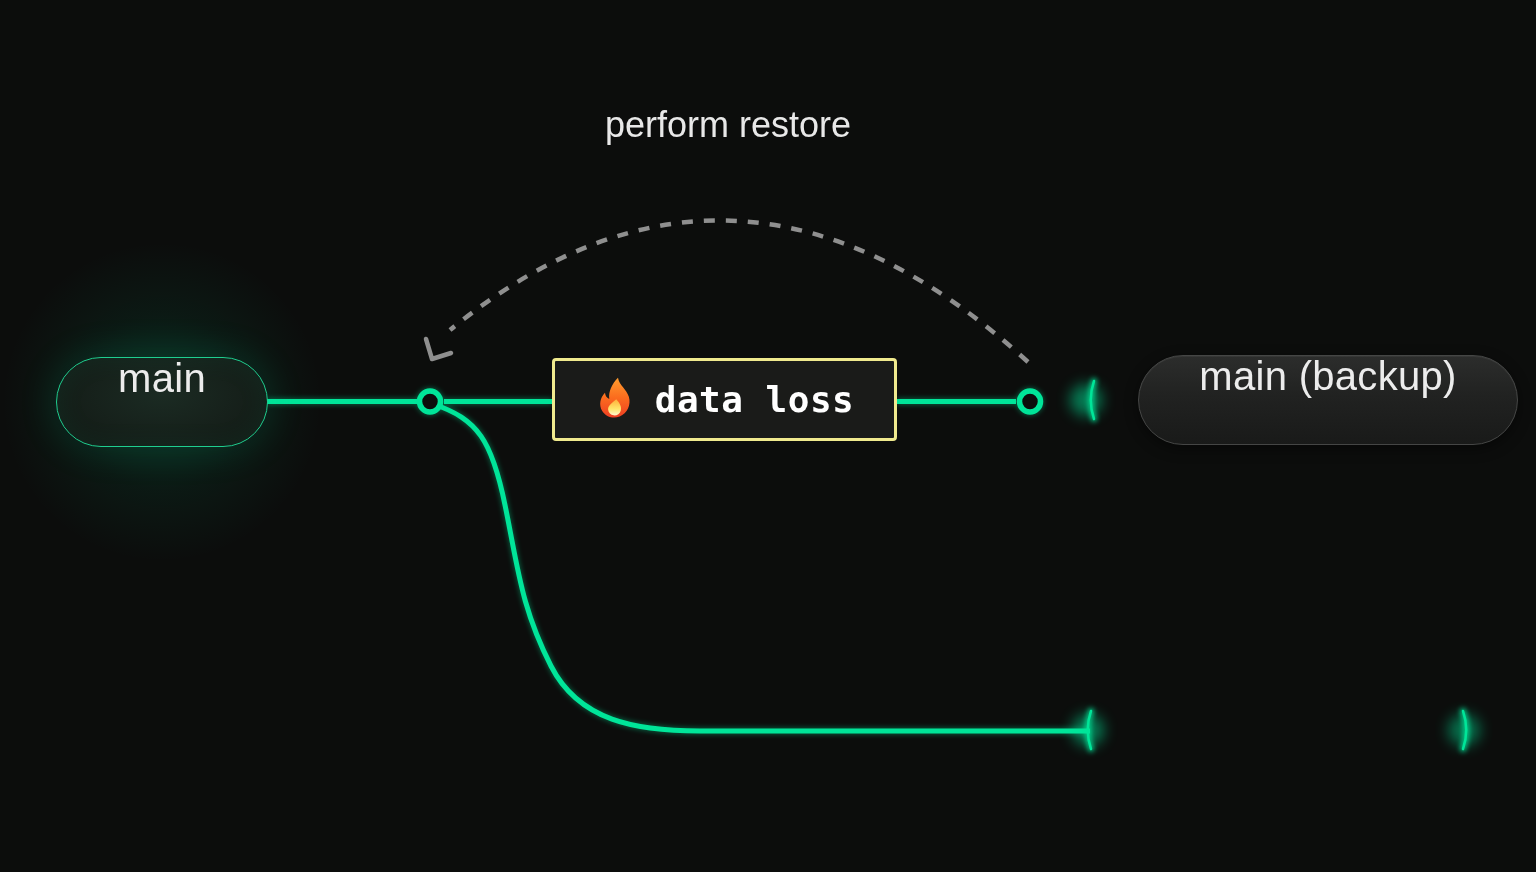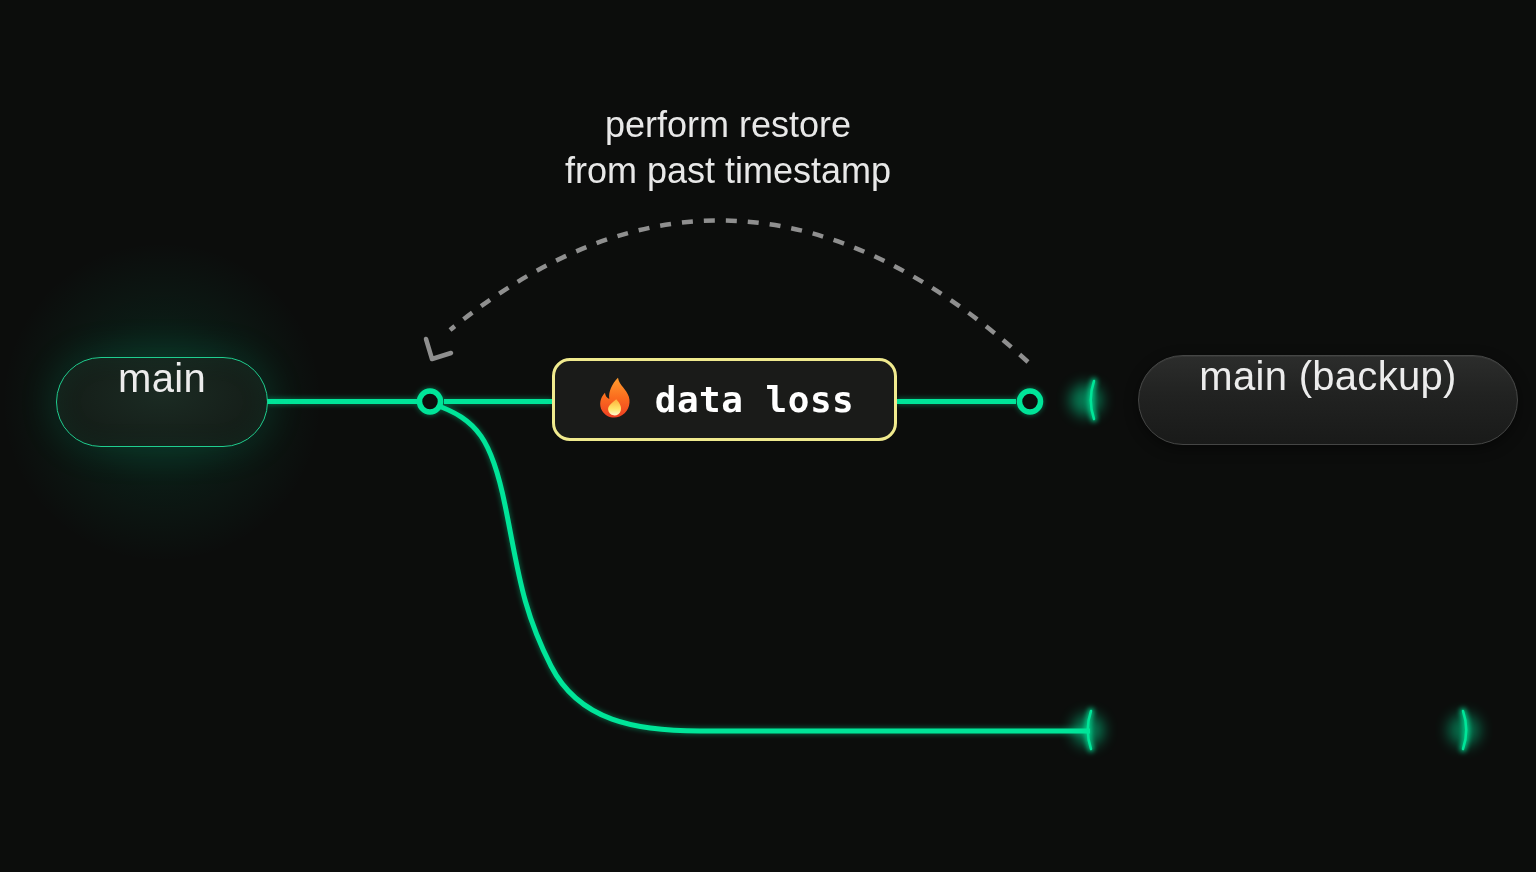--- a/index.html
+++ b/index.html
@@ -43,21 +43,21 @@
     background:linear-gradient(180deg,#2c2d2c 0%,#212221 45%,#191a19 100%);
     box-shadow:0 4px 14px rgba(0,0,0,.45), inset 0 1px 0 rgba(255,255,255,.05);
   }
   .pill-backup{left:1090px;top:355px;width:380px;height:90px;margin-left:48px;}
   .pill-restored{left:1087px;top:685px;width:380px;height:90px;}
 
   
   .event-box{
     position:absolute;left:552px;top:358px;width:345px;height:83px;
     box-sizing:border-box;
-    border:3px solid #f0ea8e;border-radius:18px;
+    border:3px solid #f0ea8e;border-radius:4px;
     background:#1a1b19;
     display:flex;align-items:center;justify-content:center;gap:18px;
     z-index:2;
   }
   .event-label{
     font-family:"DejaVu Sans Mono", monospace;
     font-weight:bold;font-size:36px;color:#ffffff;letter-spacing:.5px;
     white-space:nowrap;
   }
   .flame{width:42px;height:48px;flex:0 0 auto;}
@@ -108,21 +108,20 @@
 
     <circle cx="430" cy="401.5" r="10.5" fill="#0c0d0c" stroke="#00e599" stroke-width="5.5"></circle>
     <circle cx="1030" cy="401.5" r="10.5" fill="#0c0d0c" stroke="#00e599" stroke-width="5.5"></circle>
 
     <path d="M1028 362 Q 737 96 450 330" stroke="#8f8f8f" stroke-width="4.5" fill="none" stroke-dasharray="11 11"></path>
     <polyline points="426,339 432,359 451,353" stroke="#8f8f8f" stroke-width="4.5" fill="none" stroke-linecap="round" stroke-linejoin="round"></polyline>
   </svg>
 
   <div class="caption">
     <div>perform restore</div>
-    <div>from past timestamp</div>
   </div>
 
   <div class="pill pill-green">
     <span class="pill-label">main</span>
   </div>
 
   <div class="event-box">
     <svg class="flame" viewBox="0 0 32 36">
       <defs>
         <linearGradient id="flameOuter" x1="0" y1="0" x2="0" y2="1">

